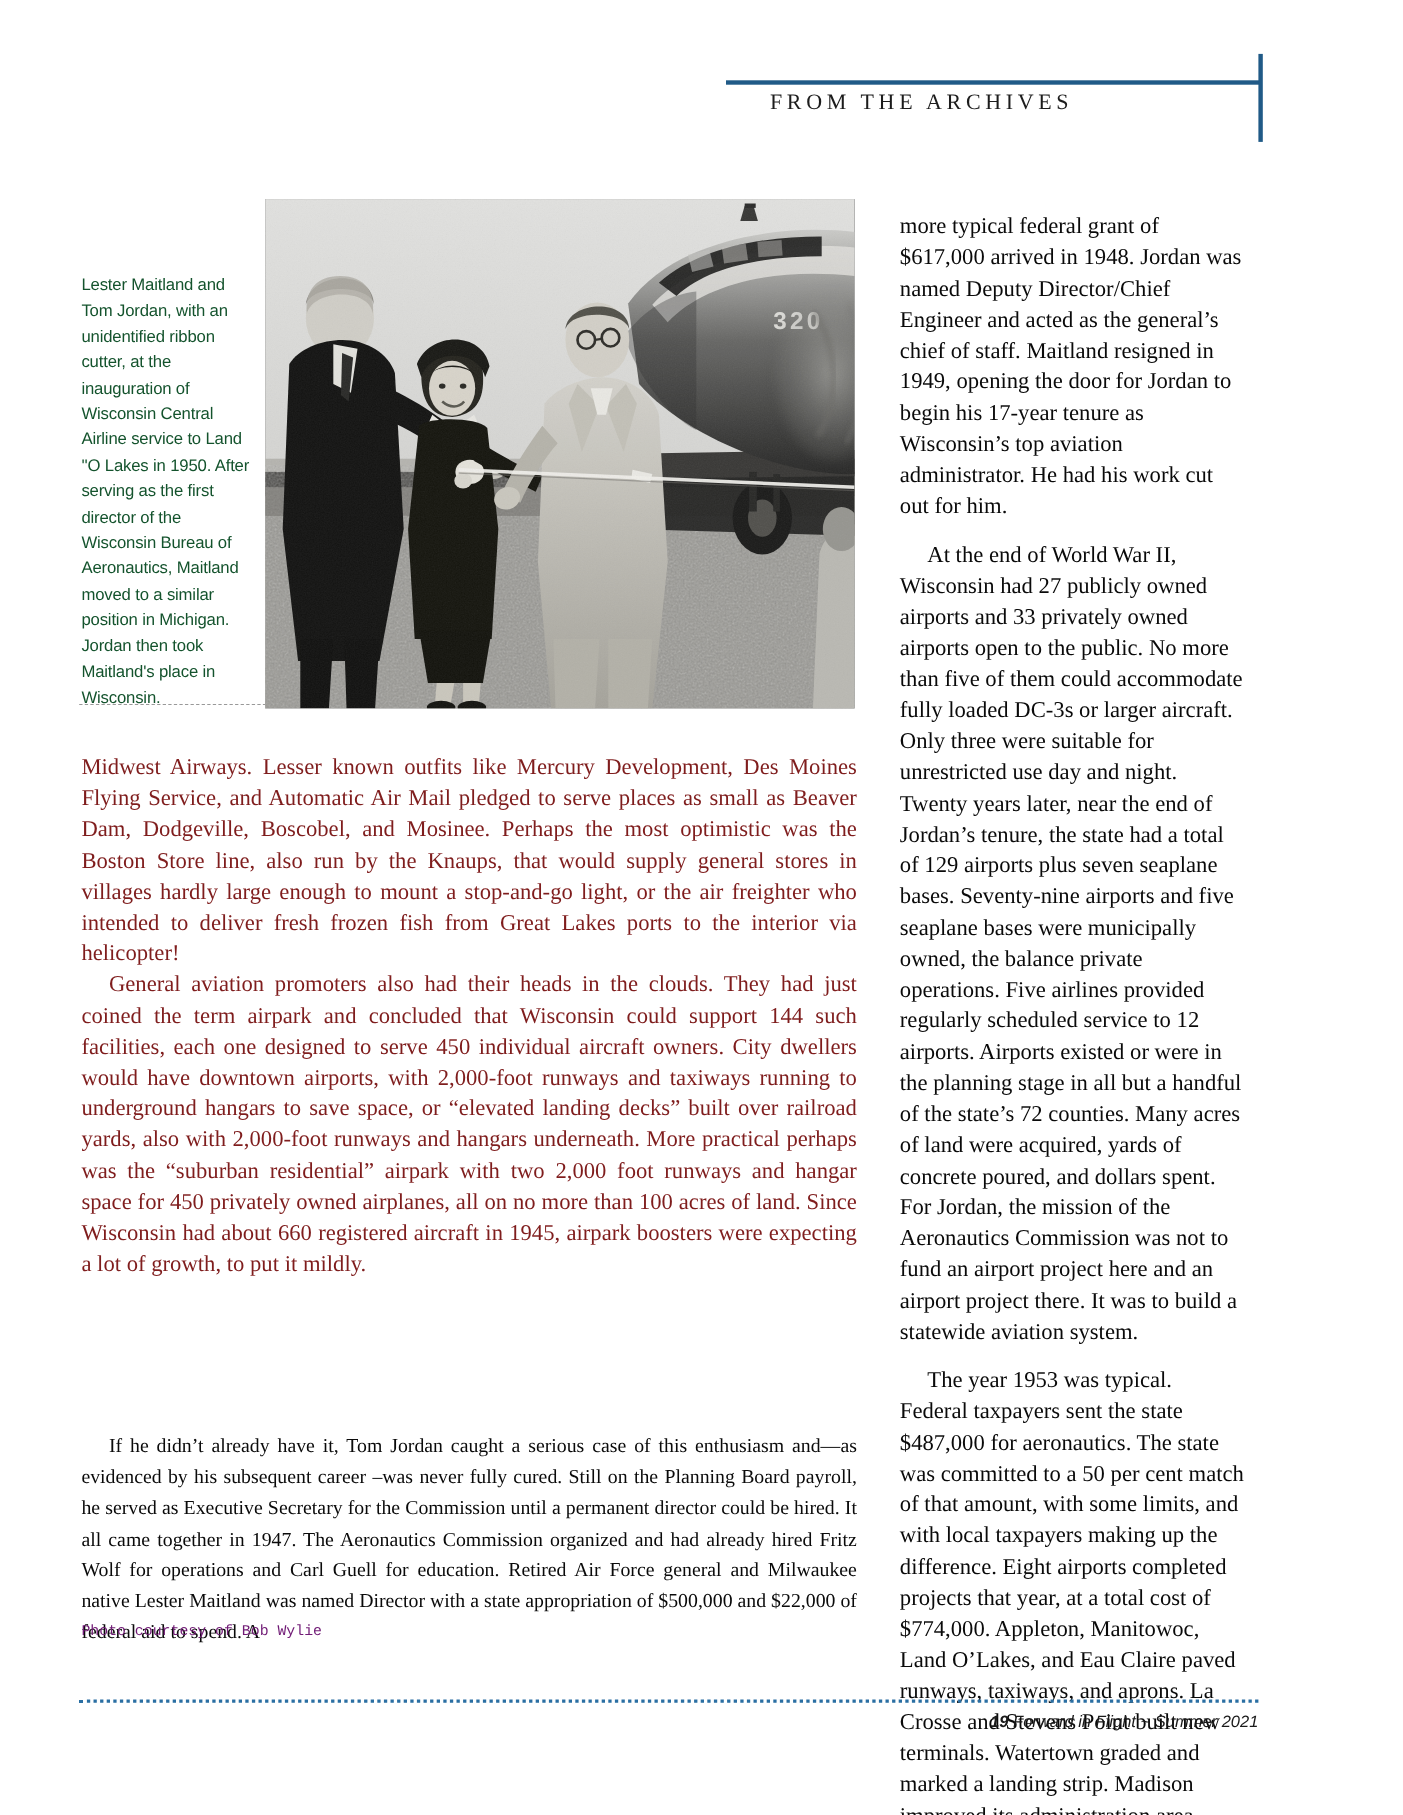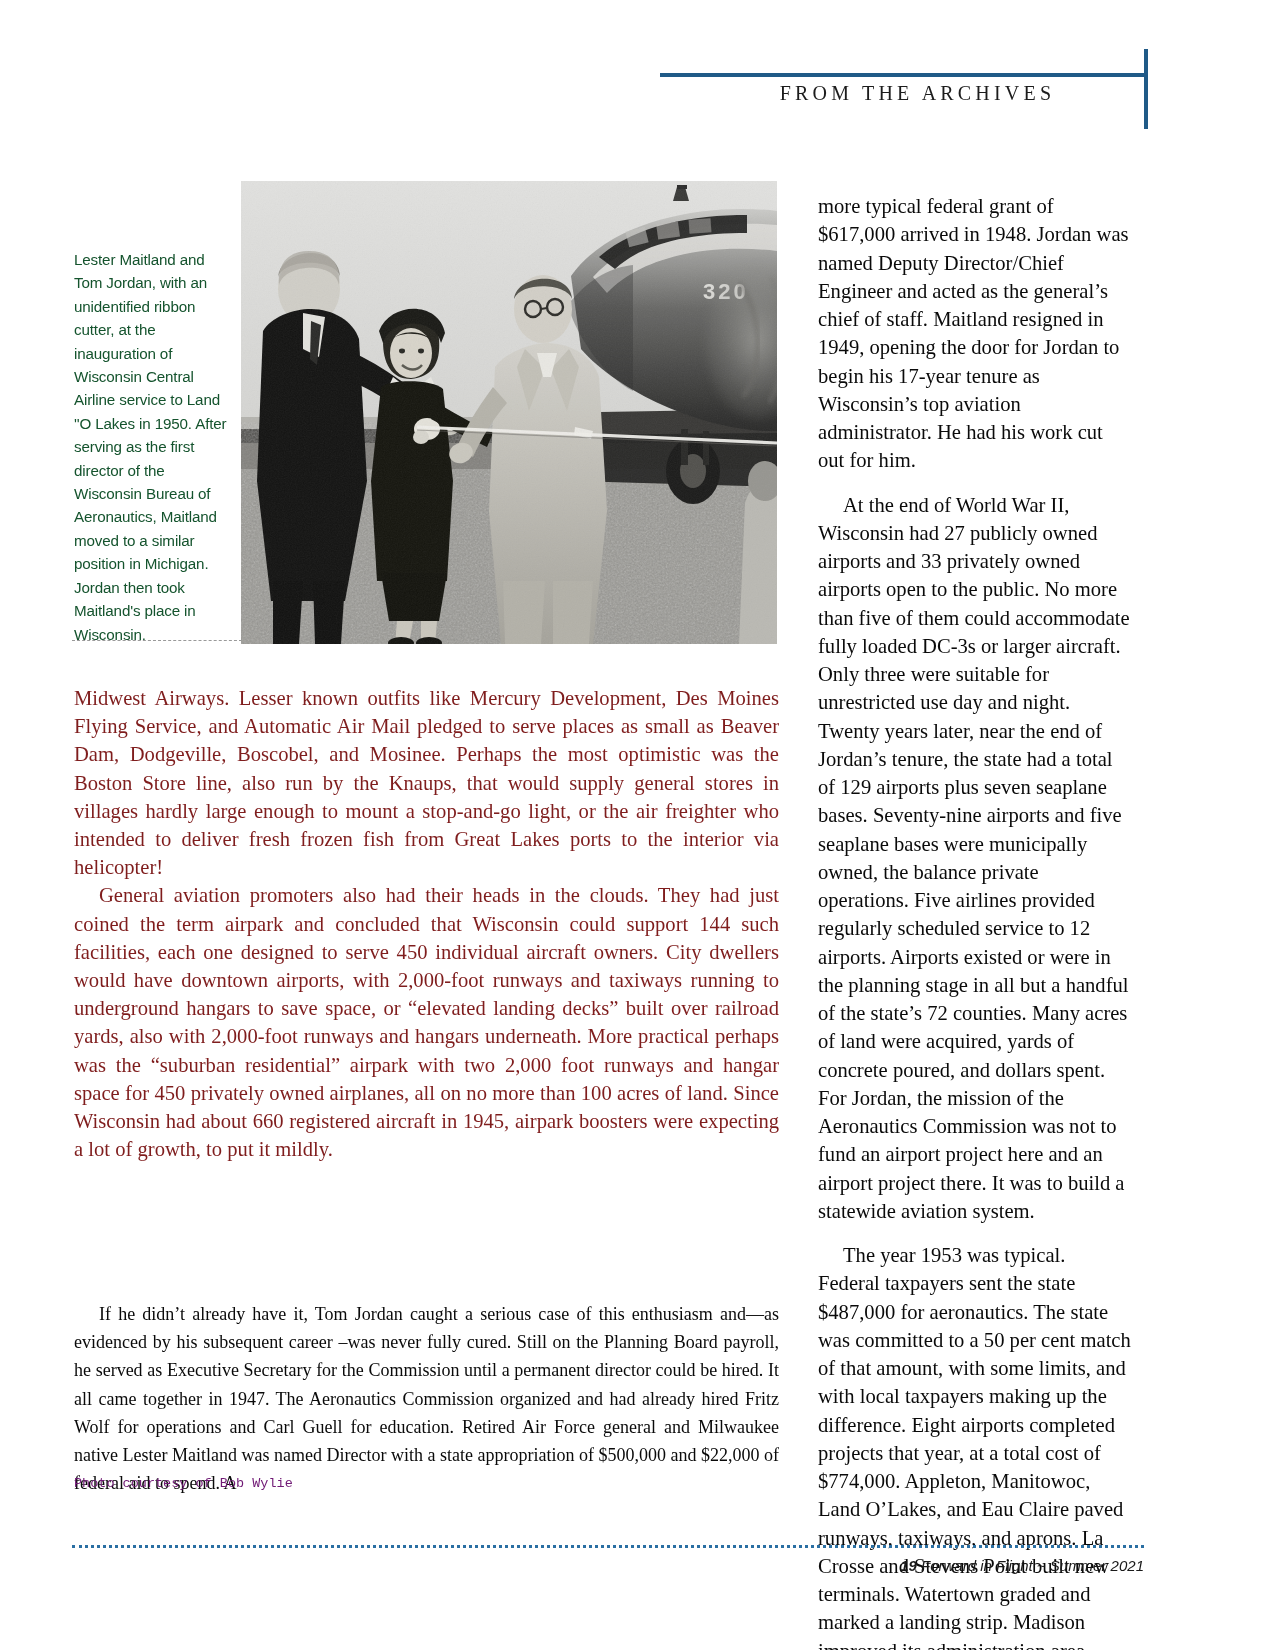--- a/index.html
+++ b/index.html
@@ -39,21 +39,21 @@
     top: 49px;
     width: 4px;
     height: 80px;
     background: #205a87;
   }
   .header-title {
     position: absolute;
     left: 700px;
     top: 82px;
     width: 435px;
-    text-align: center;
+    text-align: left;
     font-family: "Liberation Serif", serif;
     font-size: 20px;
     letter-spacing: 4.2px;
     color: #1c1c1c;
     white-space: nowrap;
   }
 
   
   .caption {
     position: absolute;

